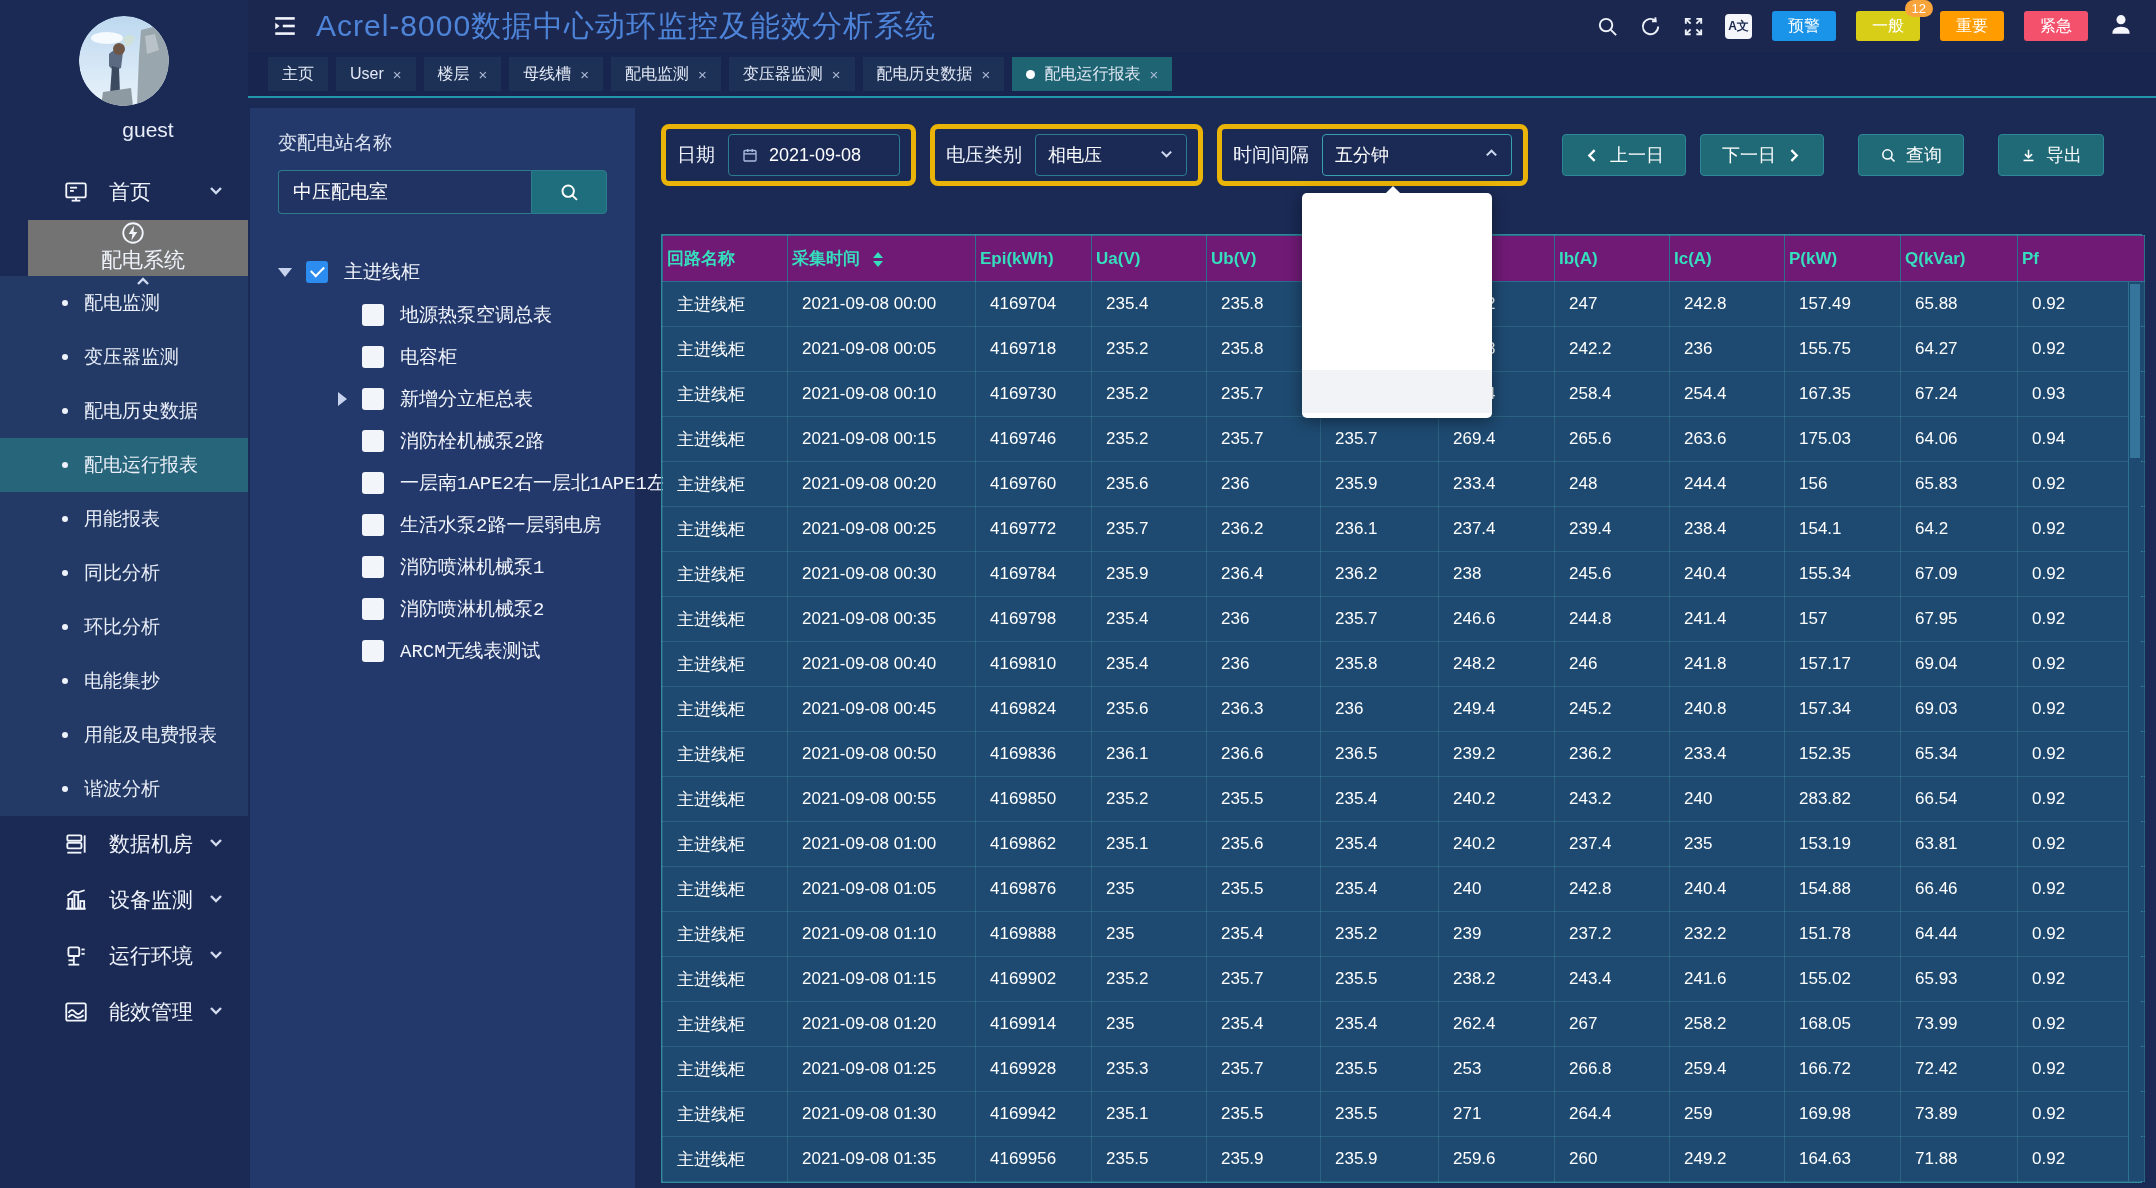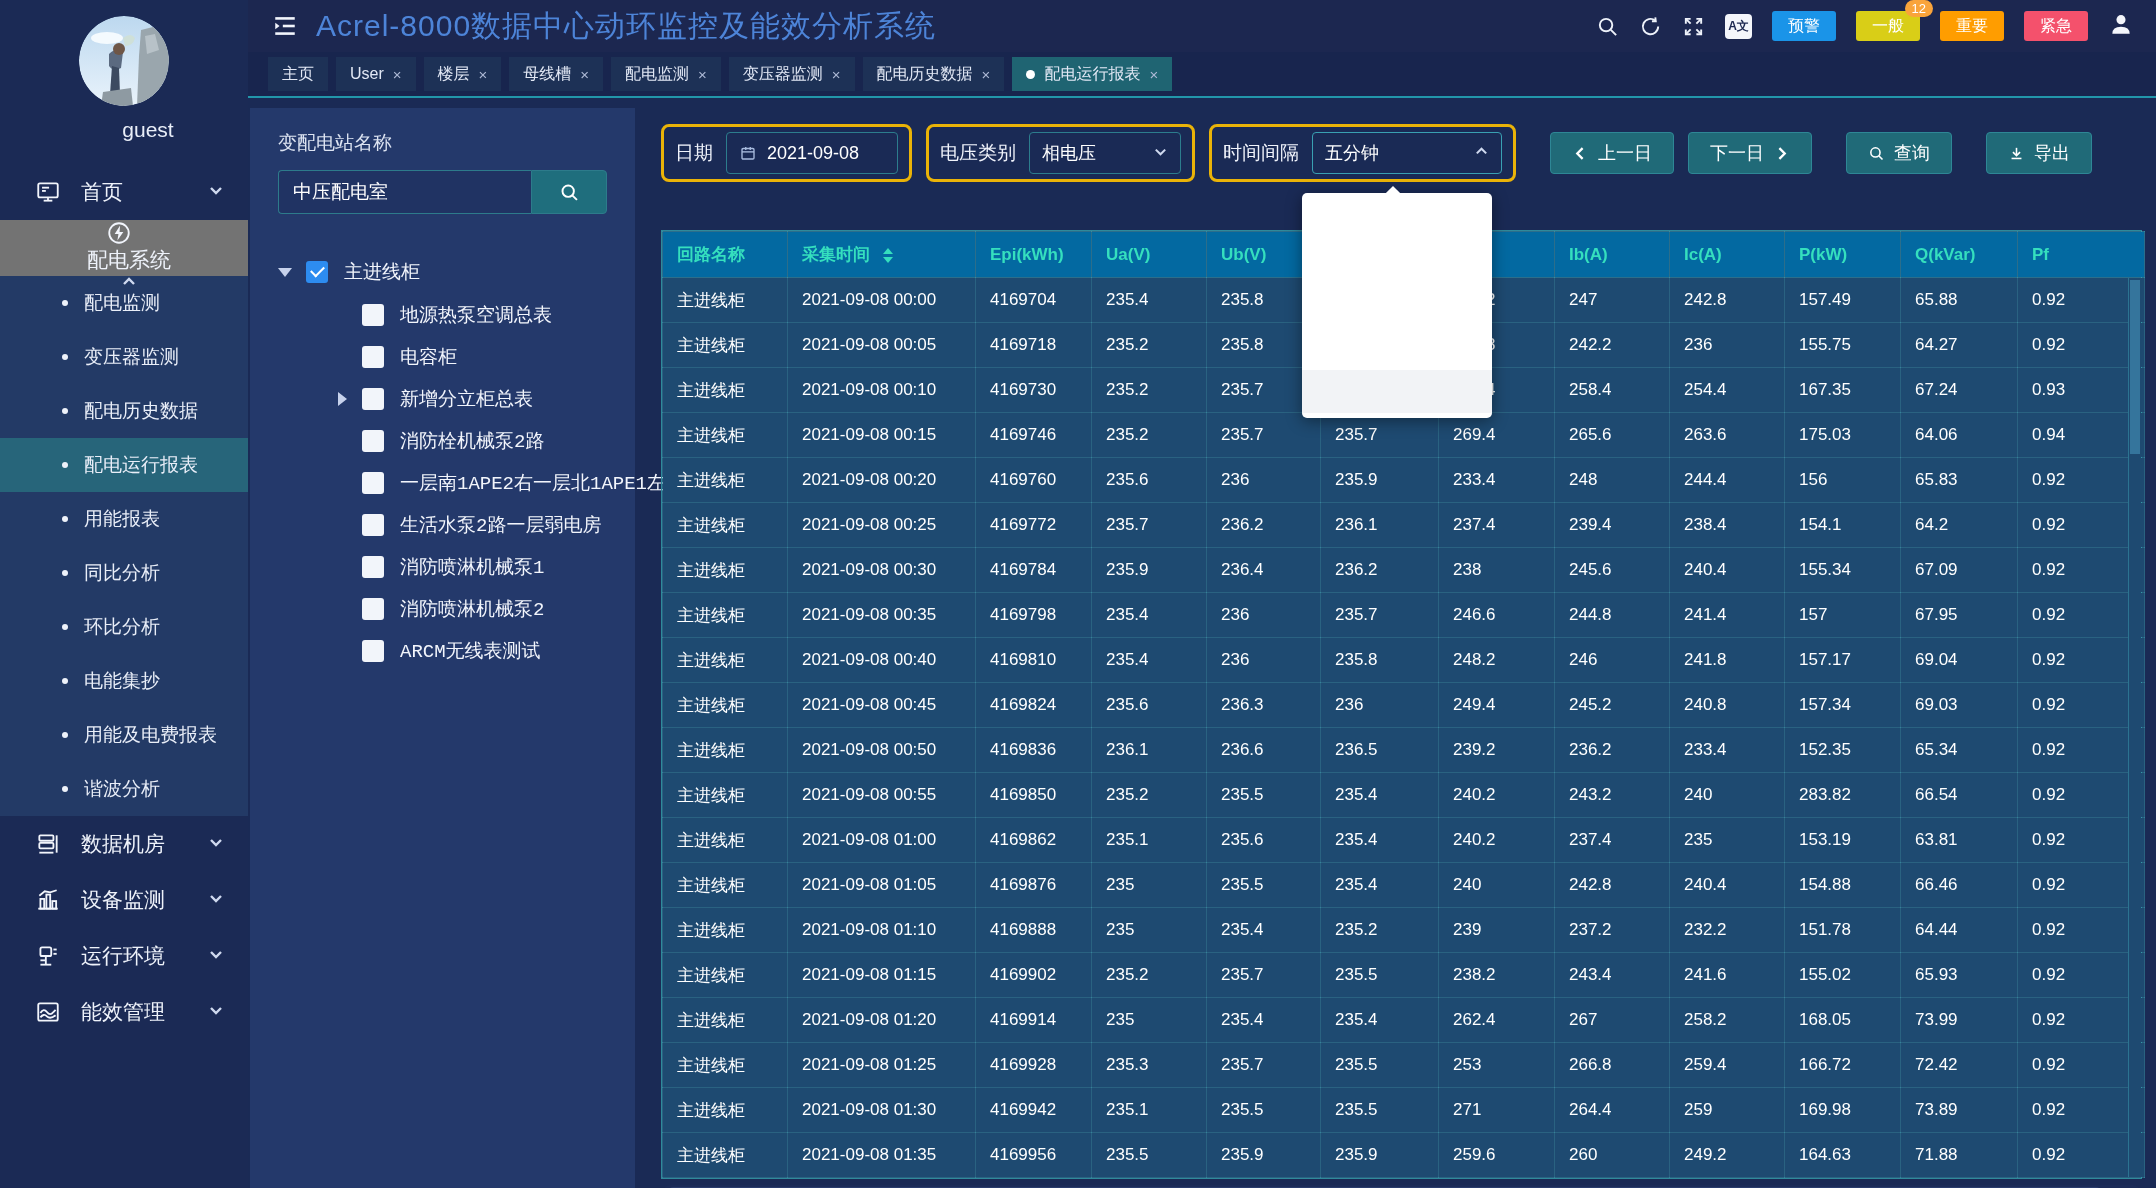--- a/index.html
+++ b/index.html
@@ -6,21 +6,21 @@
   html,body { width:2156px; height:1188px; overflow:hidden; background:#1b2a55;
     font-family:"Liberation Sans","DejaVu Sans",sans-serif; }
   .app { display:flex; width:2156px; height:1188px; }
 
   
   .sidebar { width:248px; flex:0 0 248px; background:#1b2a55; height:100%; }
   .profile { padding-top:16px; text-align:center; }
   .avatar { width:90px; height:90px; border-radius:50%; margin:0 auto; overflow:hidden; cursor:pointer; }
   .username { color:#e9eef8; font-size:21px; margin-top:12px;padding-left:48px; }
   .menu { margin-top:22px; }
-  .nav-item { height:56px; display:flex; align-items:center; padding:0 24px 0 34px; color:#eef2fa; cursor:pointer; }
+  .nav-item { height:56px; display:flex; align-items:center; padding:0 24px 0 34px; color:#eef2fa; cursor:pointer;margin-left:28px; }
   .nav-item.expanded { background:#737373;flex-direction:column; }
   .nav-icon { width:27px; height:27px; margin-right:20px; display:flex; align-items:center; justify-content:center; }
   .nav-icon svg { width:26px; height:26px; stroke:#f2f5fc; fill:none; stroke-width:1.7; }
   .nav-label { font-size:21px; flex:1; }
   .chev svg { width:16px; height:16px; stroke:#cfd9ef; fill:none; stroke-width:2.4; }
   .submenu { background:#233a66; }
   .sub-item { height:54px; display:flex; align-items:center; padding-left:62px; color:#e9eef8; font-size:19px; cursor:pointer; }
   .sub-item.active { background:#27657a; }
   .bullet { width:6px; height:6px; border-radius:50%; background:#eef2fa; margin-right:16px; flex:0 0 6px; }
 
@@ -73,40 +73,40 @@
   .checkbox.checked { background:#2d8cf0; }
   .checkbox.checked::after { content:''; position:absolute; left:5px; top:5px; width:11px; height:6px;
     border-left:2.5px solid #fff; border-bottom:2.5px solid #fff; transform:rotate(-45deg); }
   .tree-label { color:#f2f5fc; font-size:19px; white-space:nowrap; }
   .tree-item { display:flex; align-items:center; height:42px; padding-left:104px; position:relative; cursor:pointer; }
   .tree-item .caret-right { position:absolute; left:80px; }
 
   
   .report-panel { flex:1; position:relative; padding:16px 14px 0 12px; min-width:0; }
   .toolbar { display:flex; align-items:center; gap:14px; }
-  .tb-group { display:flex; align-items:center; gap:13px; border:3px solid #eab308; border-radius:8px; padding:5px 11px; }
+  .tb-group { display:flex; align-items:center; gap:13px; border:5px solid #eab308; border-radius:8px; padding:5px 11px; }
   .tb-label { color:#f0f3fb; font-size:19px; white-space:nowrap; }
   .tb-input, .tb-select { height:42px; border:1px solid #2c7d8d; border-radius:4px; background:transparent;
     display:flex; align-items:center; color:#fff; font-size:18px; padding:0 12px; cursor:pointer; }
   .tb-input svg { width:18px; height:18px; stroke:#a9bcdf; fill:none; stroke-width:1.8; margin-right:10px; }
   .tb-select { justify-content:space-between; }
   .tb-select.focused { border-color:#39a0b2; }
   .tb-select .sel-chev svg { width:15px; height:15px; stroke:#cfd9ef; fill:none; stroke-width:2.2; }
   .date-box { width:172px; }
   .volt-box { width:152px; }
   .intv-box { width:190px; }
   .tb-btn { height:42px; background:#206a78; border:1px solid #2e8796; border-radius:4px; color:#fff; font-size:18px;
     font-family:inherit; padding:0 21px; display:flex; align-items:center; gap:9px; cursor:pointer; white-space:nowrap; }
   .tb-btn svg { width:17px; height:17px; stroke:#fff; fill:none; stroke-width:2.2; }
   .gap-l { margin-left:20px; }
 
   .table-wrap { margin-top:48px; position:relative; border:1px solid #2f8a9b; }
   table { width:100%; border-collapse:collapse; table-layout:fixed; }
-  thead th { height:46px; background:#0369a1; color:#35dfbe; font-size:17px; font-weight:bold; text-align:left;
-    padding-left:14px; border:1px solid rgba(61,166,184,.55); white-space:nowrap; overflow:hidden; }
+  thead th { height:46px; background:#701a75; color:#35dfbe; font-size:17px; font-weight:bold; text-align:left;
+    padding-left:4px; border:1px solid rgba(61,166,184,.55); white-space:nowrap; overflow:hidden; }
   tbody td { height:45px; background:#1e4a71; color:#fff; font-size:17px; text-align:left; padding-left:14px;
     border:1px solid rgba(61,166,184,.45); white-space:nowrap; overflow:hidden; }
   .sort-icon { display:inline-flex; flex-direction:column; gap:3px; margin-left:8px; vertical-align:middle; cursor:pointer; }
   .sort-icon .up { width:0; height:0; border-left:5px solid transparent; border-right:5px solid transparent; border-bottom:6px solid #35dfbe; }
   .sort-icon .dn { width:0; height:0; border-left:5px solid transparent; border-right:5px solid transparent; border-top:6px solid #35dfbe; }
   .vscroll { position:absolute; top:47px; right:0; width:13px; bottom:1px; background:#1e4a71; border-left:1px solid rgba(61,166,184,.45); }
   .vthumb { position:absolute; top:2px; left:1px; right:1px; height:174px; background:#35759c; cursor:grab; }
   .hscroll { height:14px; margin:6px 2px 0; background:#1c2c58; border-radius:7px; position:relative; }
   .hthumb { position:absolute; left:5px; top:2px; bottom:2px; width:97%; background:#2a3c6c; border-radius:6px; cursor:grab; }
 

